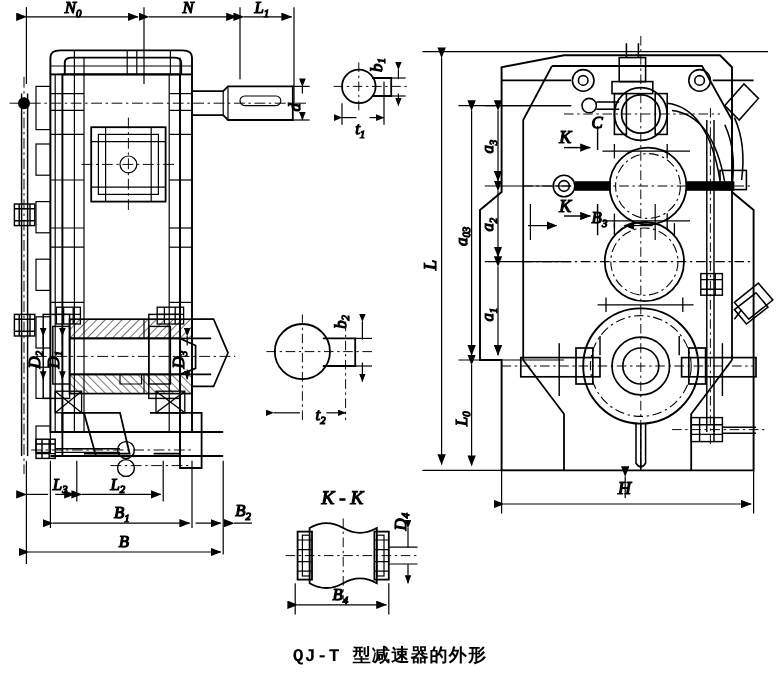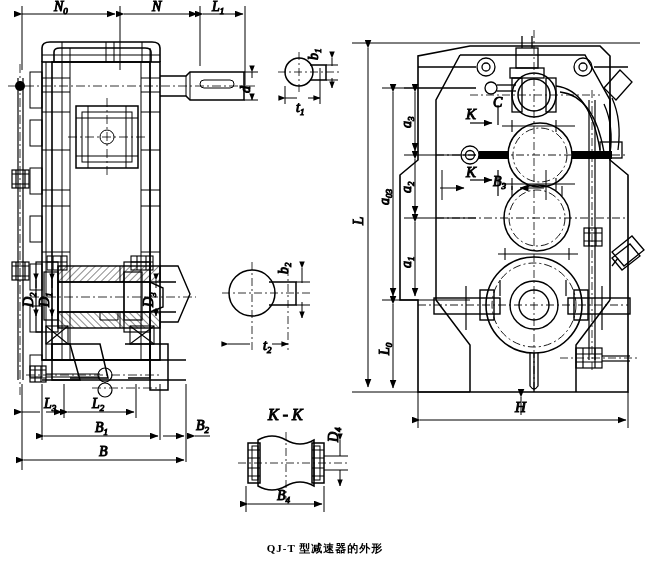--- a/index.html
+++ b/index.html
@@ -16,22 +16,22 @@
     font-style:italic;
     font-size:14px;
     fill:#000;
   }
   .dimlbl .sub{font-size:9px;}
   .caption{
     position:absolute;
     left:0;right:0;
     bottom:8px;
     text-align:center;
-    font-family:Liberation Serif, serif;
-    font-size:11px;
+    font-family:Liberation Mono, monospace;
+    font-size:15px;
     font-weight:bold;
     letter-spacing:1px;
     color:#000;
   }
 </style>
 </head>
 <body>
 
 <div id="sheet">
 <svg width="650" height="564" viewBox="0 0 650 564">

